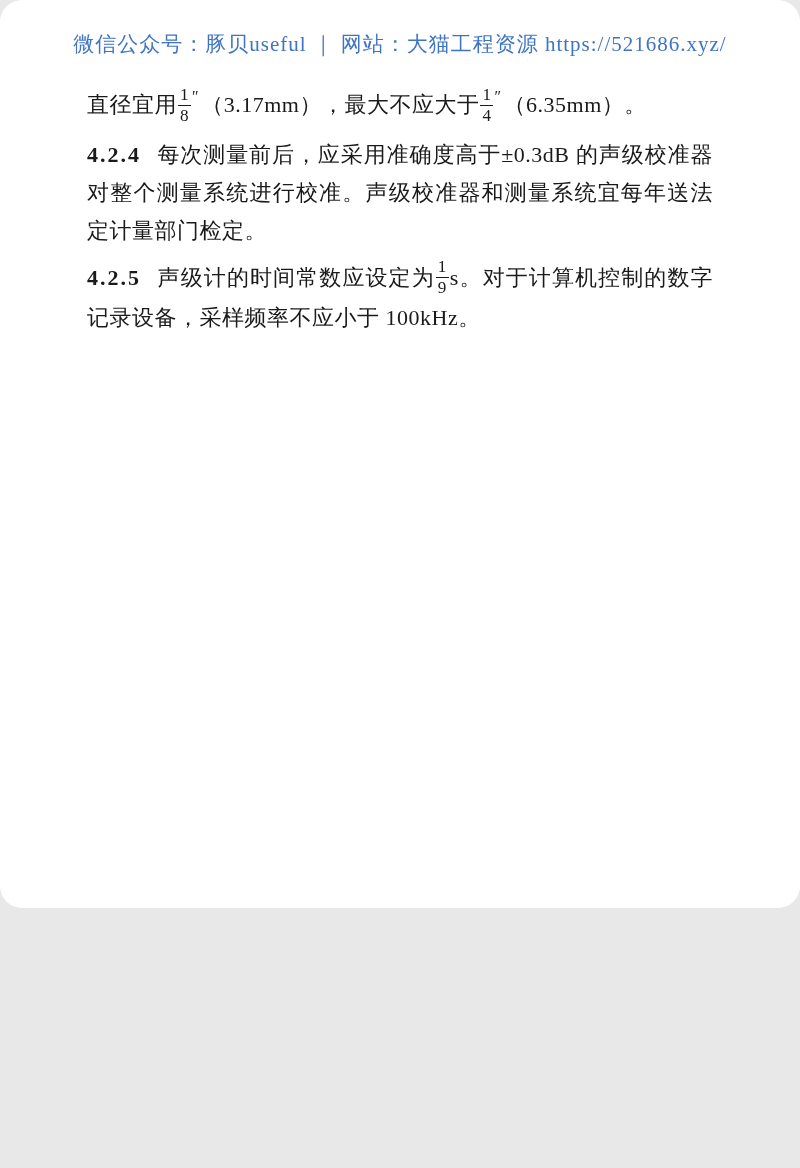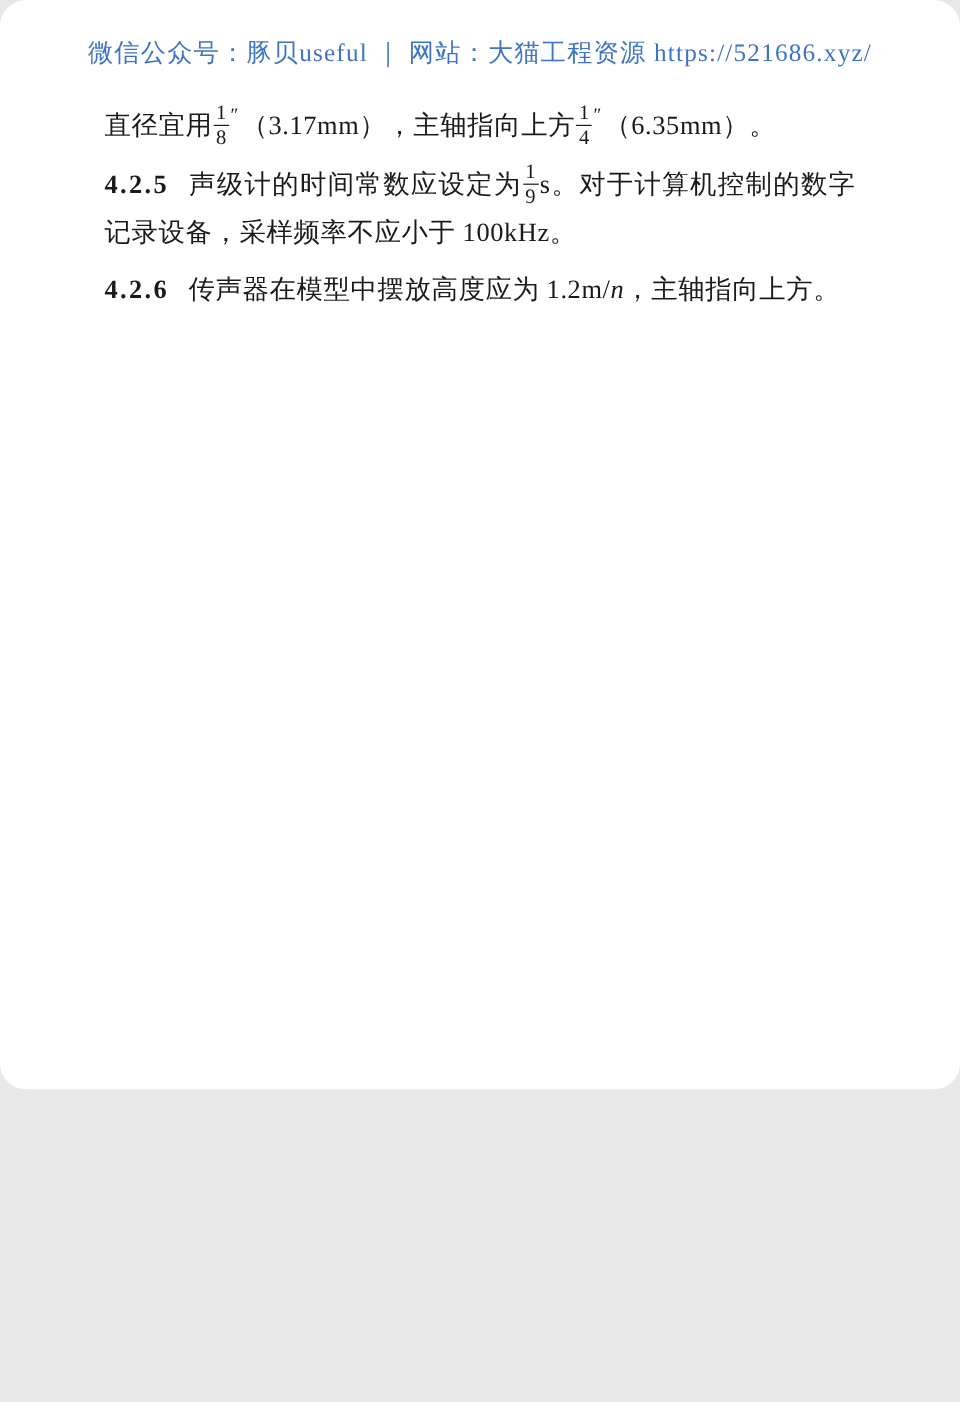--- a/index.html
+++ b/index.html
@@ -79,32 +79,32 @@
 
 <div class="page">
 
   <div class="watermark top">微信公众号：豚贝useful ｜ 网站：大猫工程资源 https://521686.xyz/</div>
 
   <div class="content">
 
     <p><span>直径宜用</span><span class="frac">
           <span class="num">1</span>
           <span class="den">8</span>
-        </span><span class="prime">″</span><span>（3.17mm），主轴指向上方</span><span class="frac">
+        </span><span class="prime">″</span><span>（3.17mm），最大不应大于</span><span class="frac">
           <span class="num">1</span>
           <span class="den">4</span>
         </span><span class="prime">″</span><span>（6.35mm）。</span></p>
 
+    <p><span class="sec-num">4.2.4</span><span>每次测量前后，应采用准确度高于±0.3dB 的声级校准器对整个测量系统进行校准。声级校准器和测量系统宜每年送法定计量部门检定。</span></p>
 
     <p><span class="sec-num">4.2.5</span><span>声级计的时间常数应设定为</span><span class="frac">
           <span class="num">1</span>
           <span class="den">9</span>
         </span><span>s。</span><span>对于计算机控制的数字记录设备，采样频率不应小于 100kHz。</span></p>
 
-    <p><span class="sec-num">4.2.6</span><span>传声器在模型中摆放高度应为 1.2m/</span><span class="var-italic">n</span><span>，主轴指向上方。</span></p>
 
   </div>
 
   <div class="page-number">5</div>
 
   <div class="watermark bottom">微信公众号：豚贝useful ｜ 网站：大猫工程资源 https://521686.xyz/</div>
 
 </div>
 
 </body></html>

